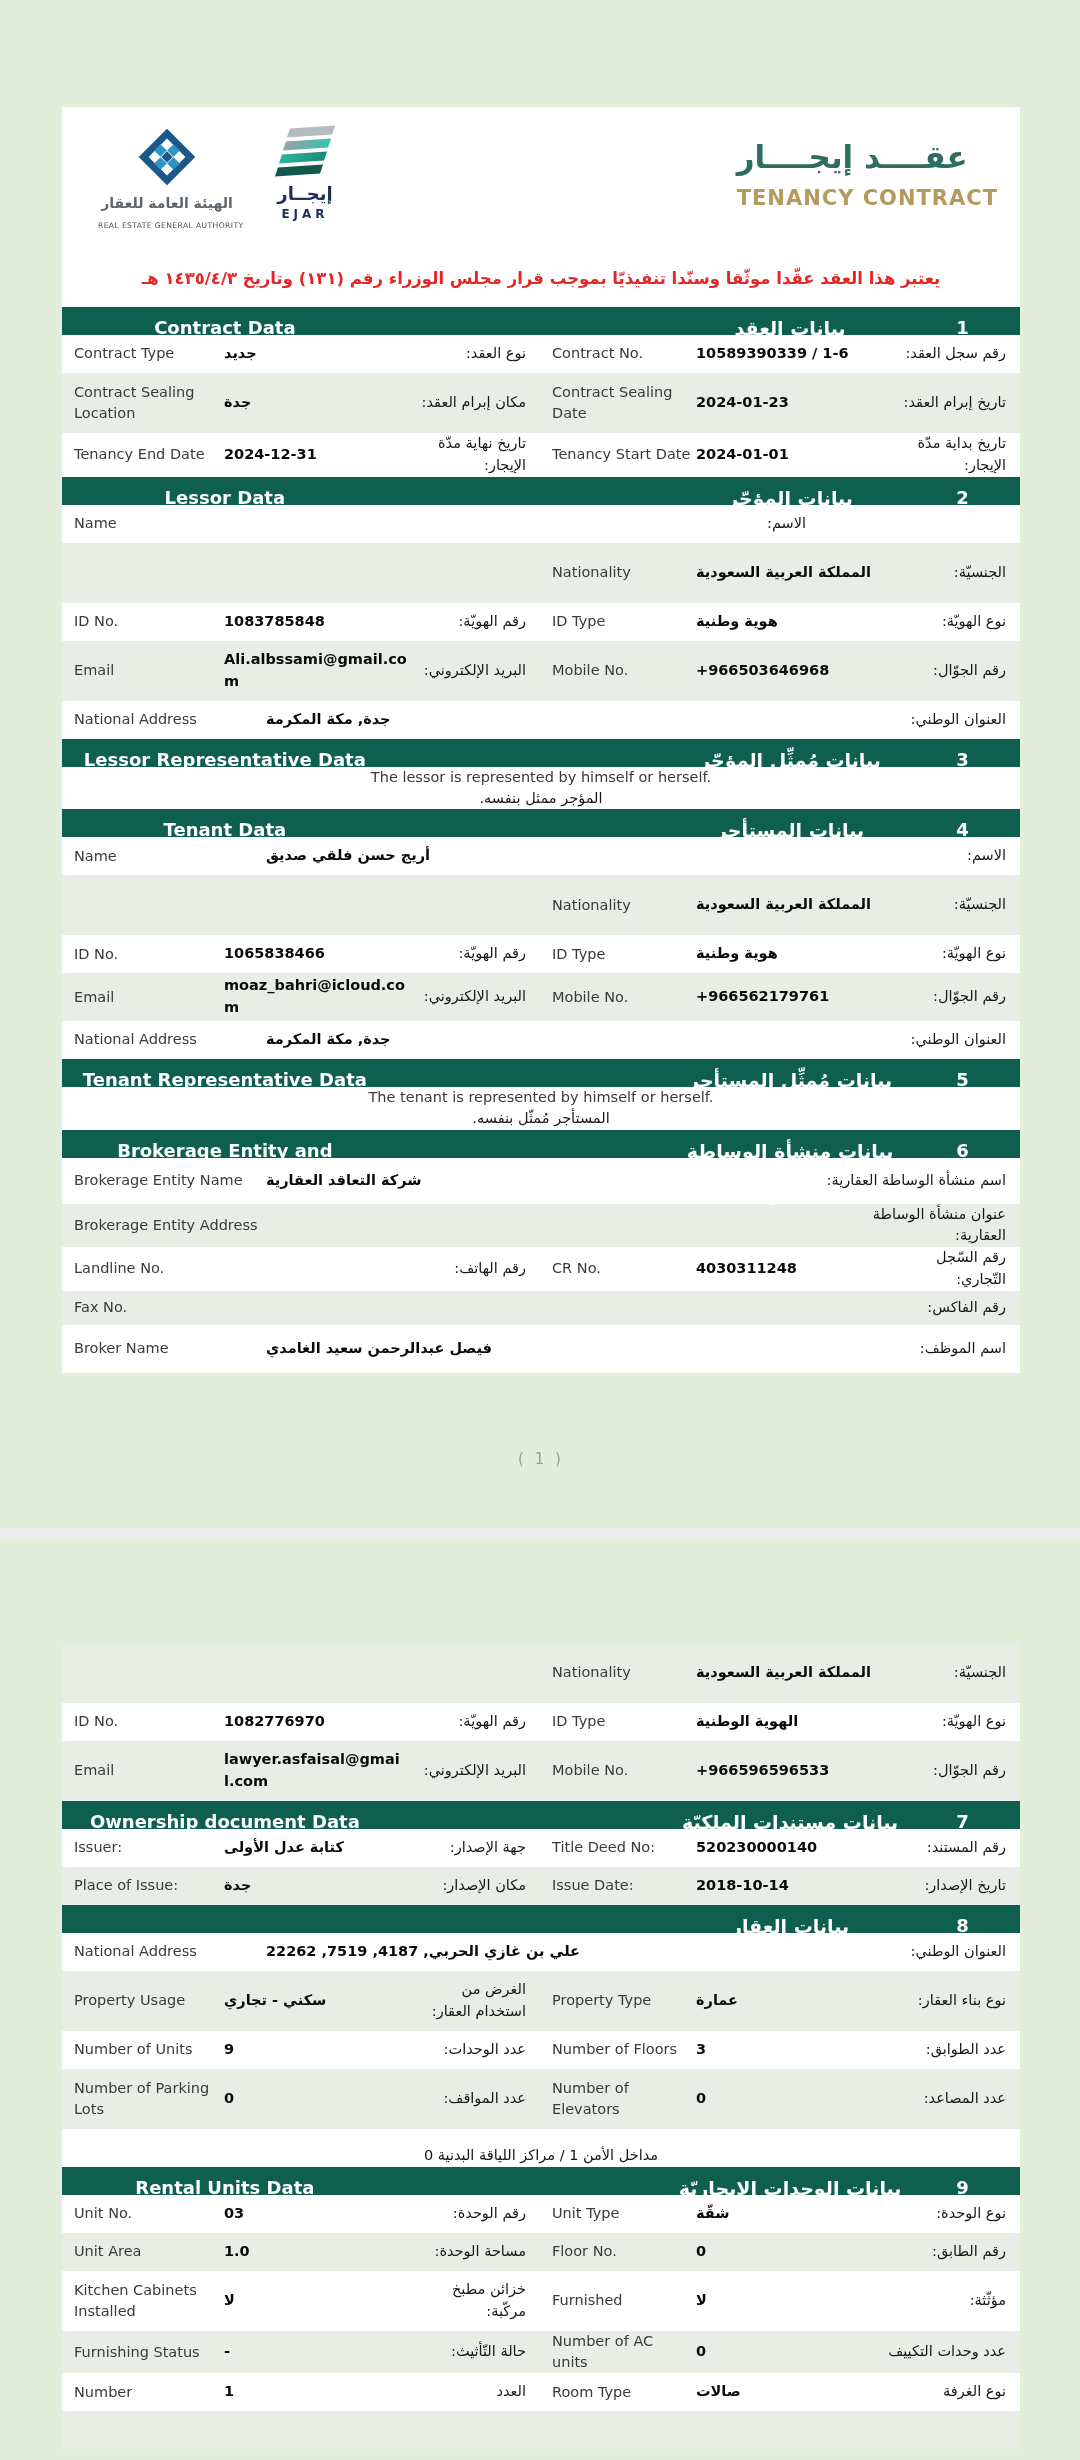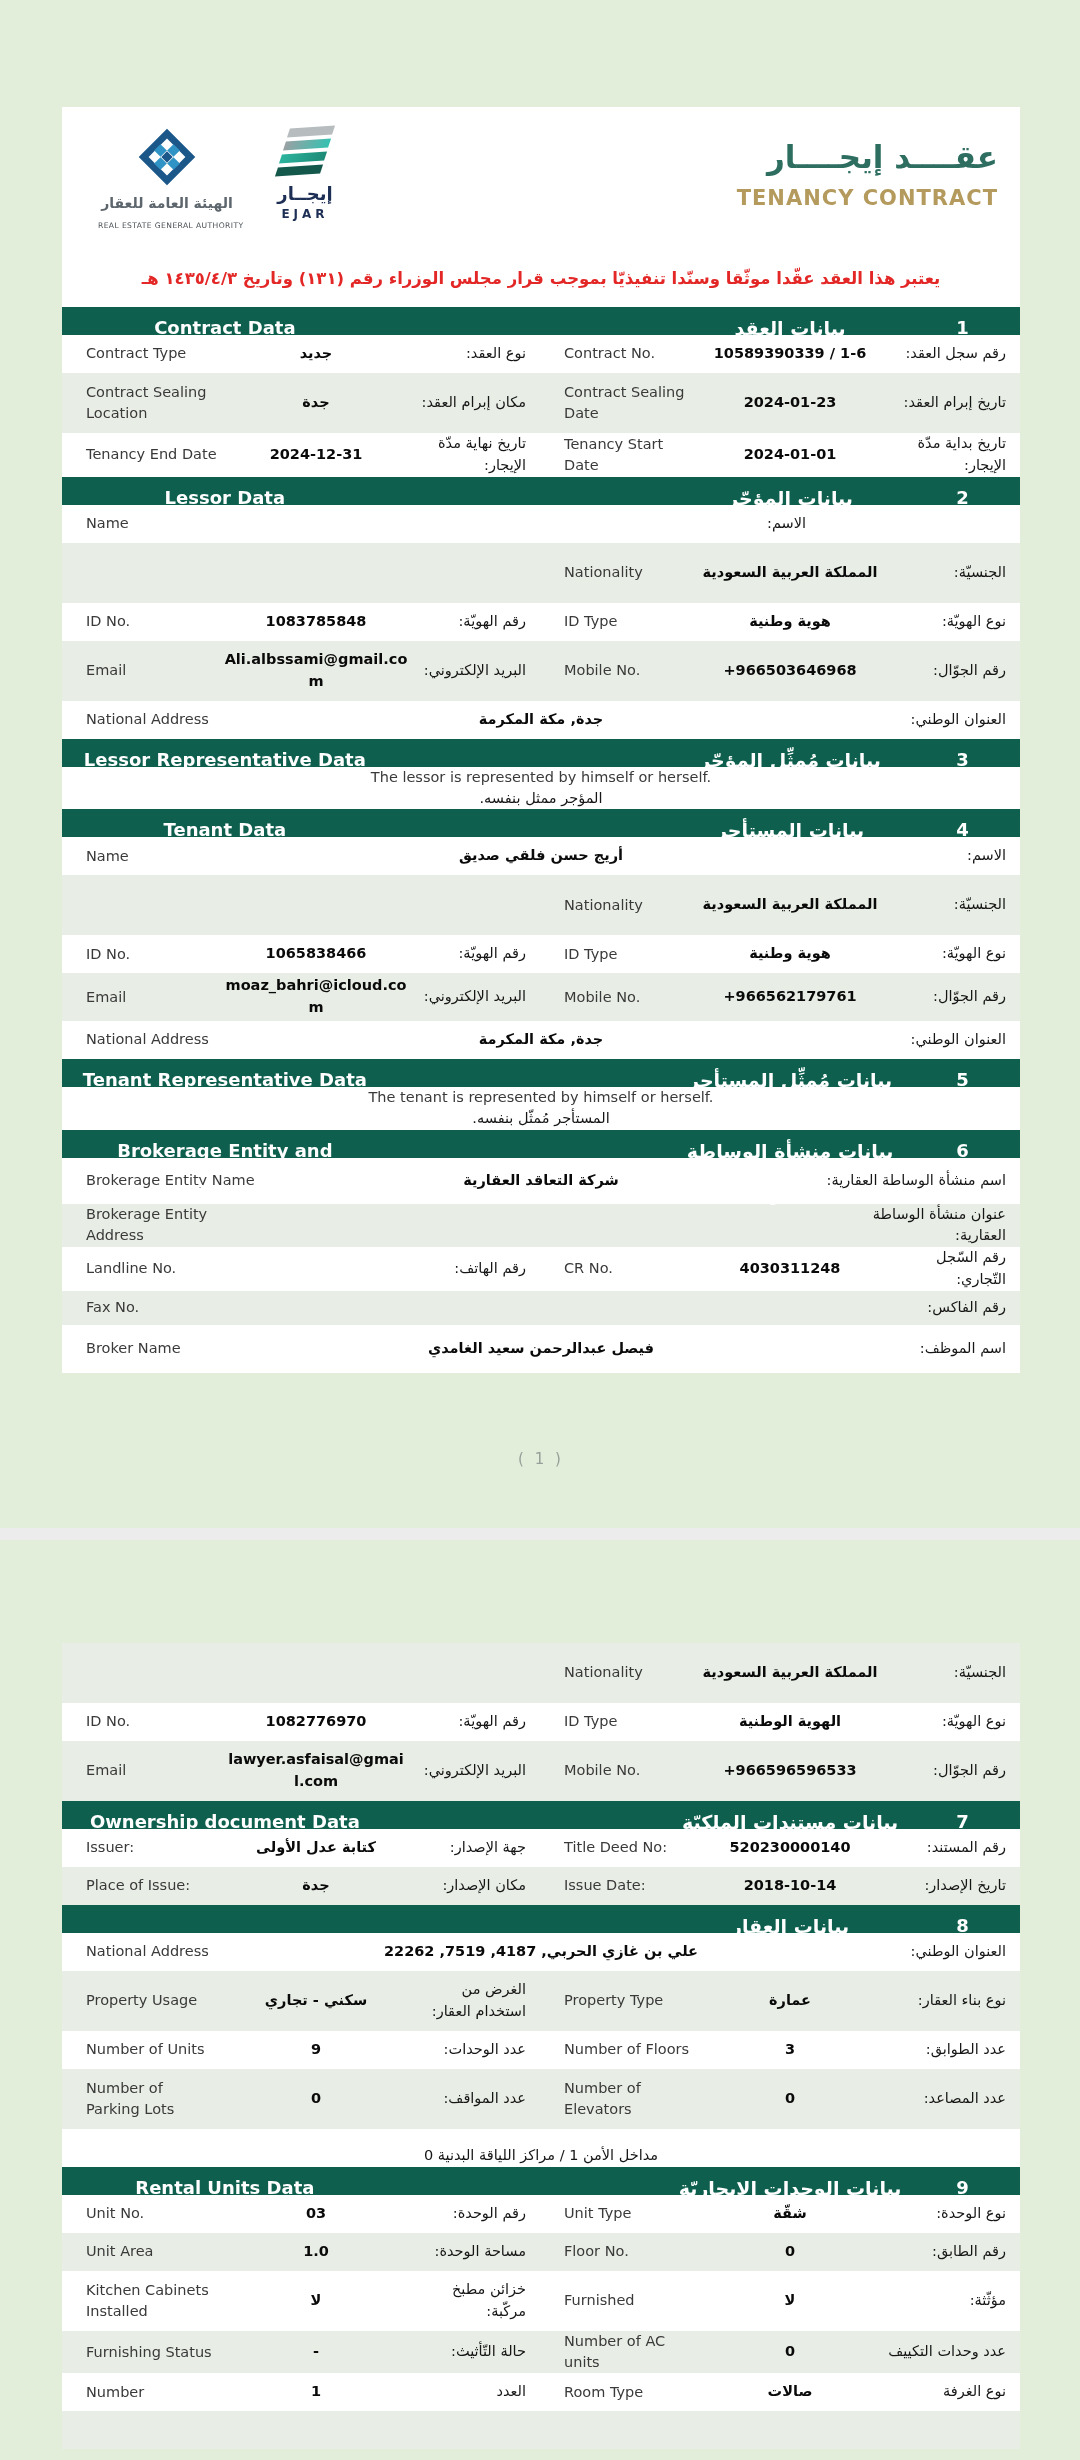--- a/index.html
+++ b/index.html
@@ -33,41 +33,41 @@
   .rega-en{font-size:7.6px;color:#4a5055;letter-spacing:.4px;margin-top:10px;white-space:nowrap;}
   .ejar{width:78px;text-align:center;}
   .ejar-mark{width:56px;height:56px;margin:0 auto 4px;position:relative;}
   .ejar-mark i{position:absolute;height:9px;width:44px;transform:skewX(-22deg) rotate(-4deg);}
   .ejar-mark i.s1{top:2px;left:12px;background:#b7bcbe;}
   .ejar-mark i.s2{top:15px;left:8px;background:linear-gradient(90deg,#9aa1a4,#35c1b0);}
   .ejar-mark i.s3{top:28px;left:4px;background:linear-gradient(90deg,#2cb49e,#1c8a76);}
   .ejar-mark i.s4{top:41px;left:0px;background:#14584c;}
   .ejar-ar{font-size:18px;font-weight:700;color:#1e2f55;line-height:1;}
   .ejar-en{font-size:12px;font-weight:700;color:#1e2f55;letter-spacing:4px;margin-top:4px;}
-  .titles{text-align:right;padding-top:14px;}
+  .titles{padding-top:14px;}
   .t-ar{font-size:31px;font-weight:700;color:#2e6e60;line-height:1.2;}
   .t-en{font-size:21px;font-weight:700;color:#b49a5c;letter-spacing:1px;margin-top:10px;}
   .disclaimer{height:48px;line-height:40px;text-align:center;color:#e32726;
     font-size:16.5px;font-weight:700;direction:rtl;}
 
   
   .bar{position:relative;height:28px;line-height:42px;background:#0e5f4e;color:#fff;}
   .b-en{position:absolute;left:2%;width:30%;text-align:center;font-weight:700;font-size:18px;}
   .b-ar{position:absolute;right:9%;width:30%;text-align:center;font-weight:700;font-size:19px;direction:rtl;}
   .b-num{position:absolute;right:2%;width:8%;text-align:center;font-weight:700;font-size:18px;}
 
   
   .row{background:#ffffff;display:grid;align-items:center;min-height:38px;box-sizing:border-box;}
   .row.alt{background:#e8eee5;}
   .row.tall{min-height:60px;}
   .row.pair{grid-template-columns:158px 192px 128px 152px 196px 132px;}
   .row.full{grid-template-columns:200px 1fr 200px;}
-  .en{font-size:14.5px;color:#3a3a3a;padding-left:24px;line-height:1.45;}
+  .en{font-size:14.5px;color:#3a3a3a;padding-left:12px;line-height:1.45;}
   .ar{font-size:14.5px;color:#161616;direction:rtl;text-align:right;padding-right:14px;line-height:1.5;}
-  .val{font-size:14.5px;font-weight:700;color:#0a0a0a;text-align:center;
+  .val{font-size:14.5px;font-weight:700;color:#0a0a0a;text-align:left;
     unicode-bidi:plaintext;word-break:break-all;line-height:1.5;padding:2px 4px;}
   .note{display:flex;justify-content:space-between;padding:0 30px;flex-direction:column;}
   .note .ar,.note .en{padding:0;}
   .note-only-ar{justify-content:flex-end;}
 </style>
 </head>
 <body>
 
 <div class="page1">
 

